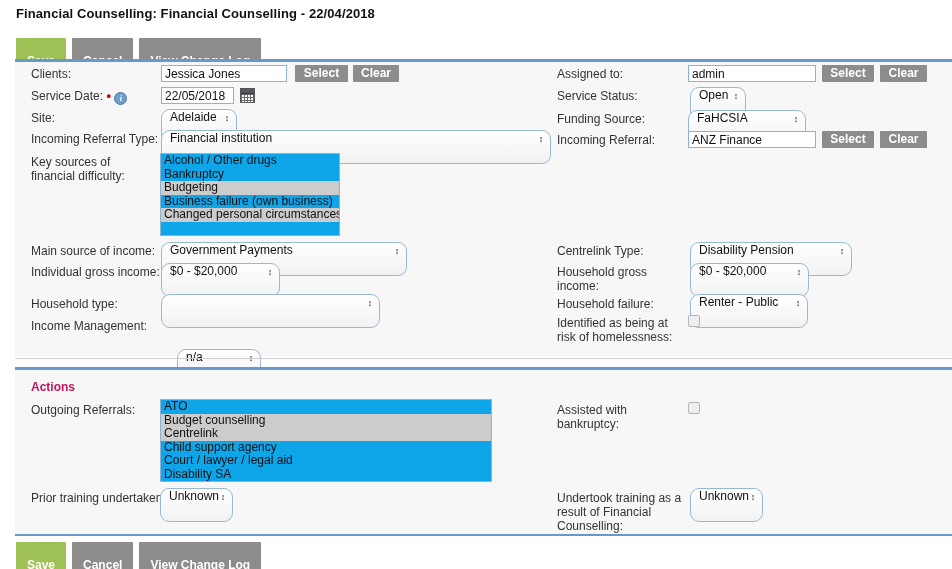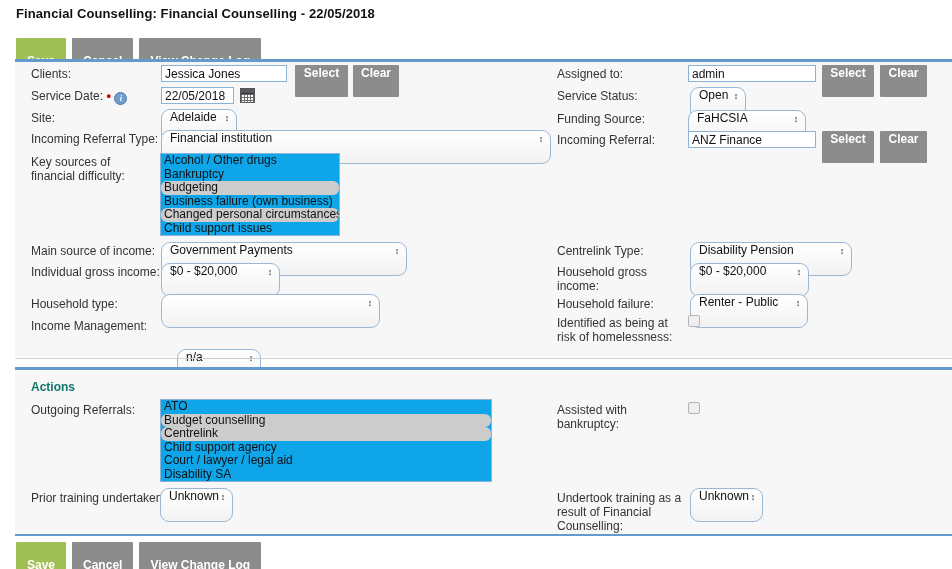--- a/index.html
+++ b/index.html
@@ -84,21 +84,21 @@
     height: 2px;
     background: #6699cc;
   }
 
   .section-heading {
     position: absolute;
     left: 31px;
     top: 380px;
     font-size: 12px;
     font-weight: bold;
-    color: #0f766e;
+    color: #be185d;
   }
 
   
   .lbl {
     position: absolute;
     font-size: 12px;
     color: #333333;
     line-height: 14px;
   }
   .req-star {
@@ -161,21 +161,21 @@
     height: 17px;
     font-size: 9px;
     line-height: 16px;
     color: #222222;
     text-align: center;
   }
   .sel .arrows:before { content: "\2195"; }
 
   .btn-sm {
     position: absolute;
-    height: 32px;
+    height: 17px;
     line-height: 17px;
     font-size: 12px;
     font-weight: bold;
     color: #ffffff;
     background: #8c8c8c;
     text-align: center;
     border-radius: 1px;
     cursor: pointer;
     box-sizing: border-box;
   }
@@ -190,21 +190,21 @@
   }
   .listbox .opt {
     height: 13.5px;
     line-height: 13.5px;
     font-size: 12px;
     color: #111111;
     padding-left: 3px;
     white-space: nowrap;
     overflow: hidden;
   }
-  .listbox .opt.selected { background: #cccccc; border-radius: 6px; }
+  .listbox .opt.selected { background: #cccccc; }
 
   .chk {
     position: absolute;
     width: 12px;
     height: 12px;
     box-sizing: border-box;
     border: 1px solid #b5b5b5;
     background: #efefef;
     border-radius: 2px;
     cursor: pointer;
@@ -227,21 +227,21 @@
   .cal-icon .cal-grid {
     height: 9px;
     background:
       repeating-linear-gradient(to right, #6a6a6a 0 1px, transparent 1px 3px),
       repeating-linear-gradient(to bottom, #6a6a6a 0 1px, transparent 1px 3px);
   }
 </style>
 </head>
 <body>
 
-<div class="page-title">Financial Counselling: Financial Counselling - 22/05/2018</div>
+<div class="page-title">Financial Counselling: Financial Counselling - 22/04/2018</div>
 
 <div class="btn-bar top">
   <div class="btn btn-save">Save</div>
   <div class="btn btn-grey">Cancel</div>
   <div class="btn btn-grey">View Change Log</div>
 </div>
 
 <div class="panel panel-main"></div>
 
 <div class="lbl" style="left:31px; top:67px;">Clients:</div>
@@ -272,21 +272,20 @@
   <span class="arrows"></span>
 </div>
 
 <div class="lbl" style="left:31px; top:155px; width:125px;">Key sources of financial difficulty:</div>
 <div class="listbox" style="left:160px; top:153px; width:180px; height:83px;">
   <div class="opt">Alcohol / Other drugs</div>
   <div class="opt">Bankruptcy</div>
   <div class="opt selected">Budgeting</div>
   <div class="opt">Business failure (own business)</div>
   <div class="opt selected">Changed personal circumstances</div>
-  <div class="opt">Child support issues</div>
 </div>
 
 <div class="lbl" style="left:31px; top:244px;">Main source of income:</div>
 <div class="sel" style="left:161px; top:242px; width:246px;">
   <span>Government Payments</span>
   <span class="arrows"></span>
 </div>
 
 <div class="lbl" style="left:31px; top:265px;">Individual gross income:</div>
 <div class="sel" style="left:161px; top:263px; width:119px;">

